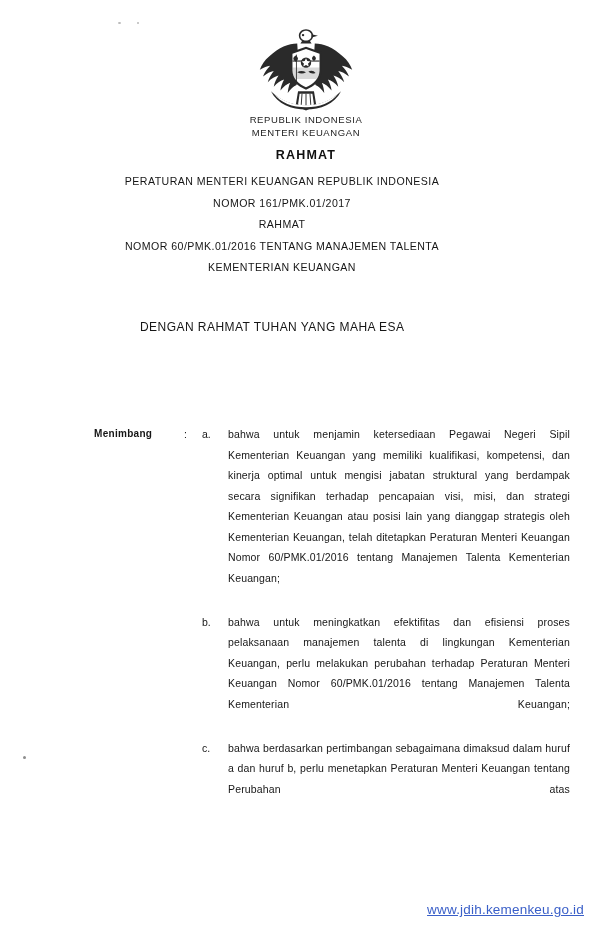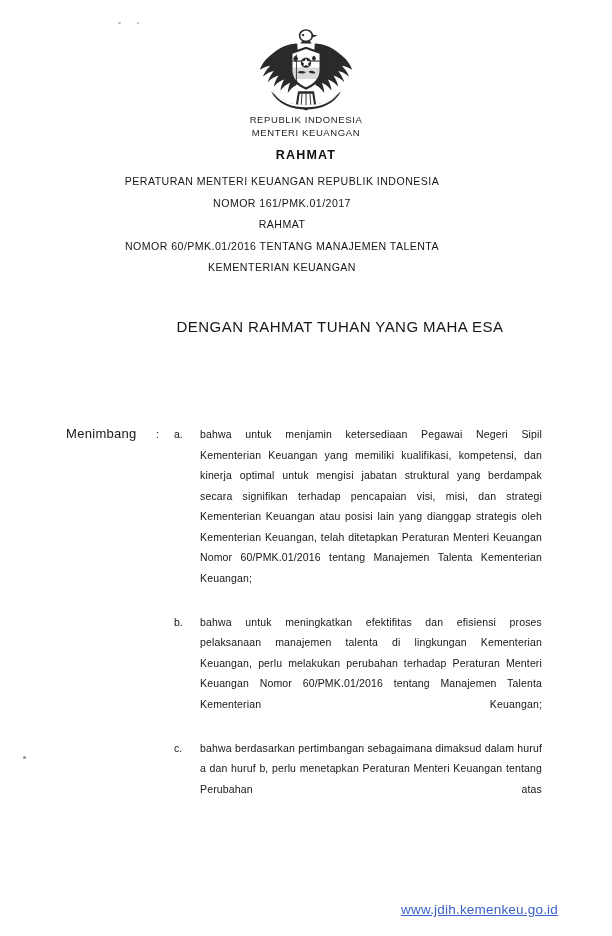--- a/index.html
+++ b/index.html
@@ -76,48 +76,48 @@
   }
 
   
   .preamble {
     position: absolute;
     top: 318px;
     left: 140px;
     width: 400px;
   }
   .preamble-line {
-    font-size: 15px;
+    font-size: 12px;
     letter-spacing: 0.45px;
     line-height: 18px;
     color: #161616;
-    text-align: center;
   }
   .preamble-line.second {
     margin-top: 22px;
   }
 
   
   .menimbang {
     position: absolute;
     top: 424px;
     left: 0;
     width: 612px;
   }
   .menimbang-row {
     display: flex;
     align-items: flex-start;
   }
   .menimbang-label {
     width: 90px;
-    margin-left: 66px;
-    font-size: 13px;
+    margin-left: 94px;
+    font-size: 10px;
     letter-spacing: 0.3px;
     line-height: 20.5px;
     color: #161616;
+    font-weight: bold;
   }
   .menimbang-colon {
     width: 18px;
     font-size: 10.5px;
     line-height: 20.5px;
     color: #161616;
   }
   .items {
     width: 0;
     flex: 1;
@@ -152,21 +152,21 @@
   
   .footer {
     position: absolute;
     left: 0;
     top: 900px;
     width: 612px;
     text-align: right;
   }
   .footer-url {
     display: inline-block;
-    margin-right: 54px;
+    margin-right: 28px;
     font-size: 13.5px;
     color: #3a5fc8;
     letter-spacing: 0.2px;
   }
 
   
   .speck {
     position: absolute;
     background: #b9b9b9;
     border-radius: 50%;

